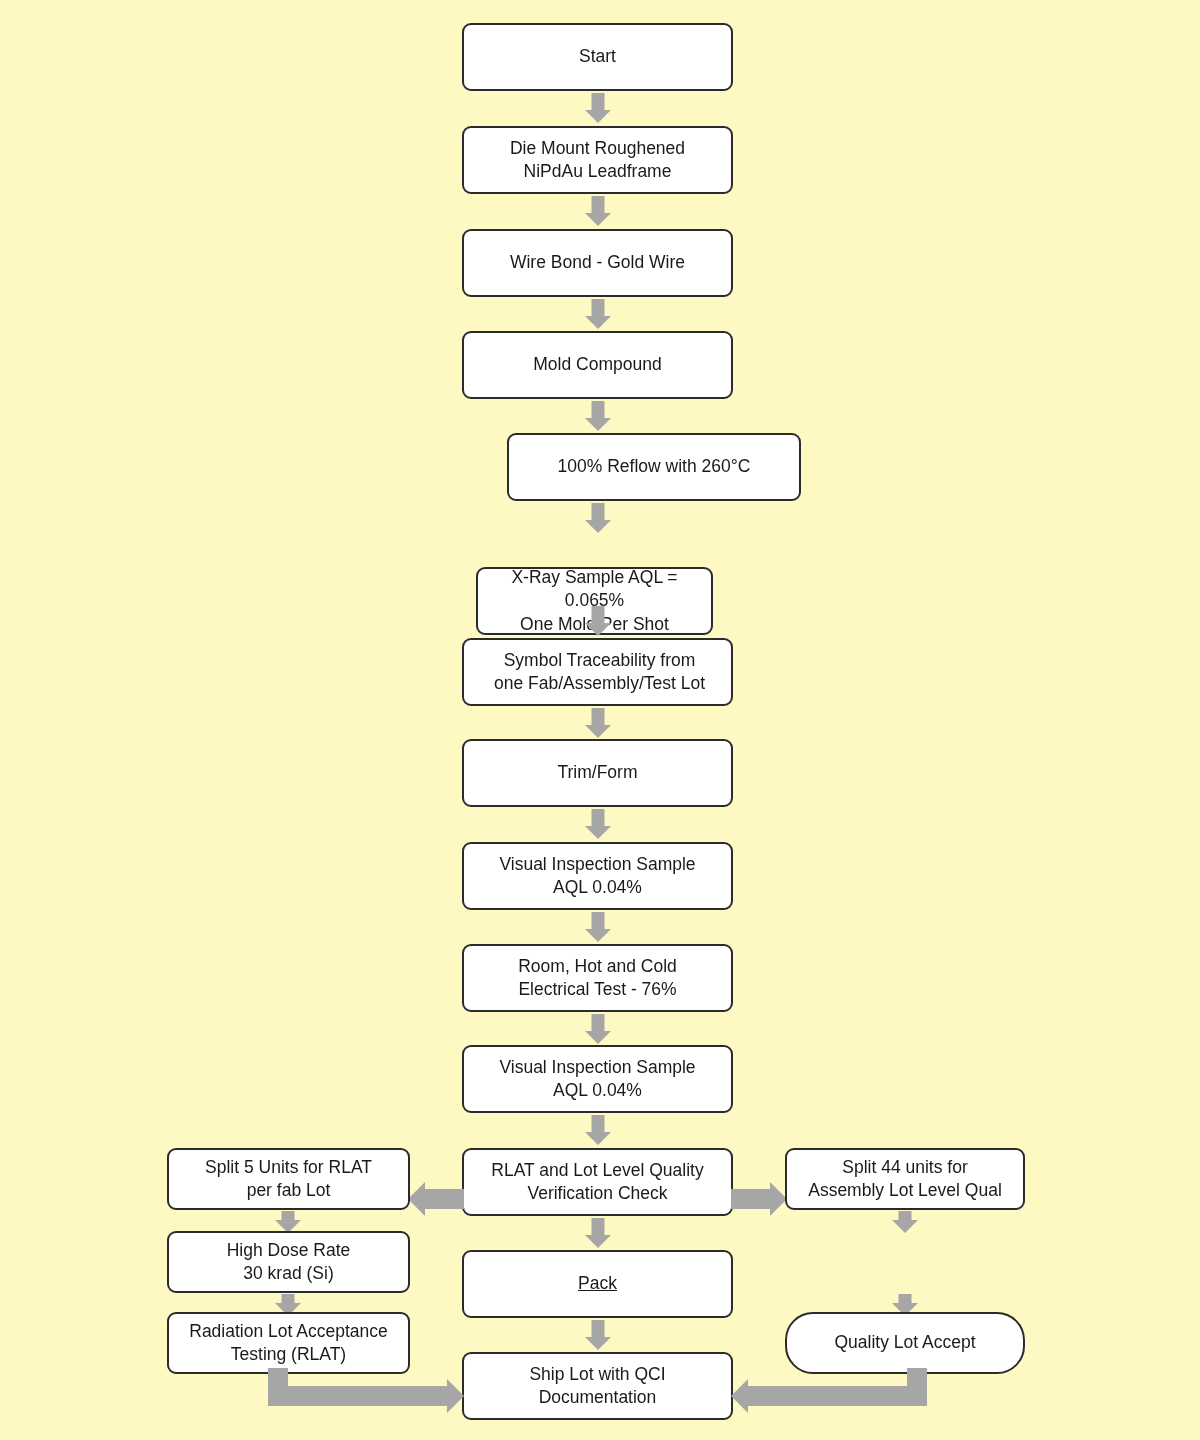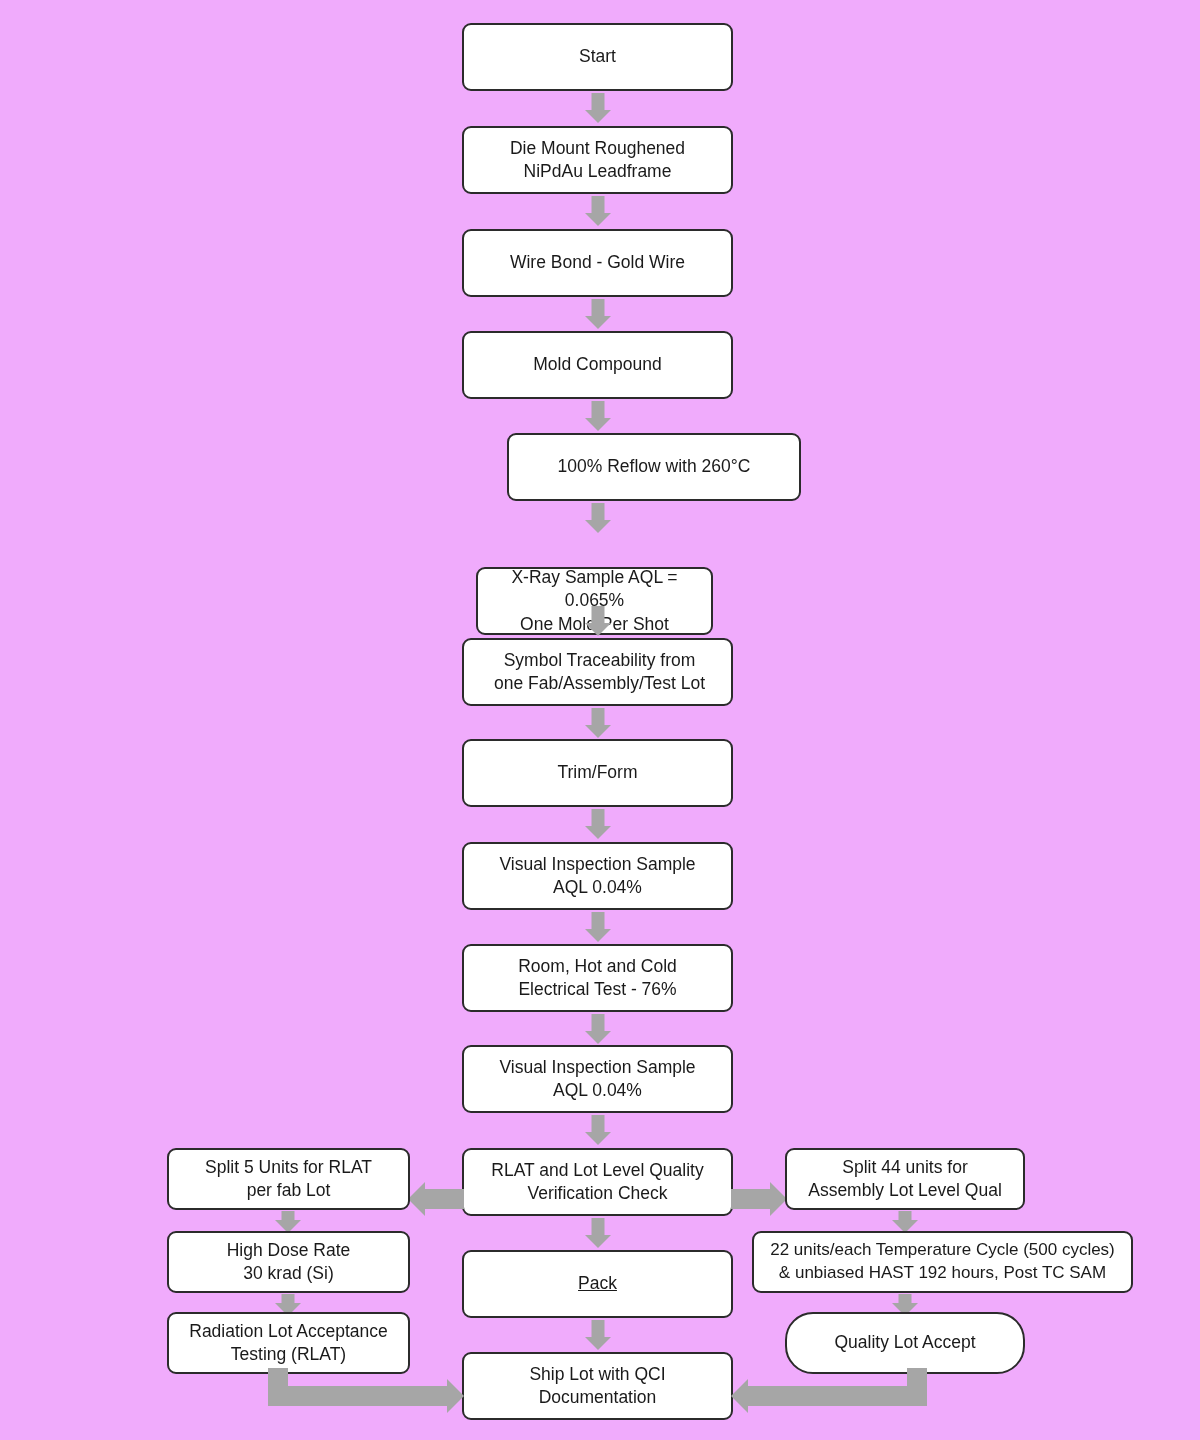--- a/index.html
+++ b/index.html
@@ -8,21 +8,21 @@
     background: #ffffff;
   }
   body {
     font-family: "Liberation Sans", sans-serif;
     color: #1a1a1a;
   }
   #canvas {
     position: relative;
     width: 1200px;
     height: 1440px;
-    background: #f0abfc;
+    background: #fef9c3;
     overflow: hidden;
   }
   .node {
     position: absolute;
     box-sizing: border-box;
     border: 2px solid #2b2b2b;
     border-radius: 9px;
     background: #ffffff;
     display: flex;
     align-items: center;
@@ -251,22 +251,20 @@
   </div>
 
   <div class="node" style="left:785px; top:1148px; width:240px; height:62px;">Split 44 units for
 Assembly Lot Level Qual</div>
 
   <div class="arrow-down" style="left:892px; top:1211px; width:26px; height:22px;">
     <div class="stem" style="height:12px;"></div>
       <div class="head"></div>
   </div>
 
-  <div class="node wide-text" style="left:752px; top:1231px; width:381px; height:62px;">22 units/each Temperature Cycle (500 cycles)
-&amp; unbiased HAST 192 hours, Post TC SAM</div>
 
   <div class="arrow-down" style="left:892px; top:1294px; width:26px; height:22px;">
     <div class="stem" style="height:12px;"></div>
       <div class="head"></div>
   </div>
 
   <div class="node" style="left:785px; top:1312px; width:240px; height:62px;border-radius:28px;">Quality Lot Accept</div>
 
   <div class="elbow to-left" style="left:731px; top:1368px; width:196px; height:44px;">
     <div class="vstem" style="right:0; top:0; width:20px; height:24px;"></div>

